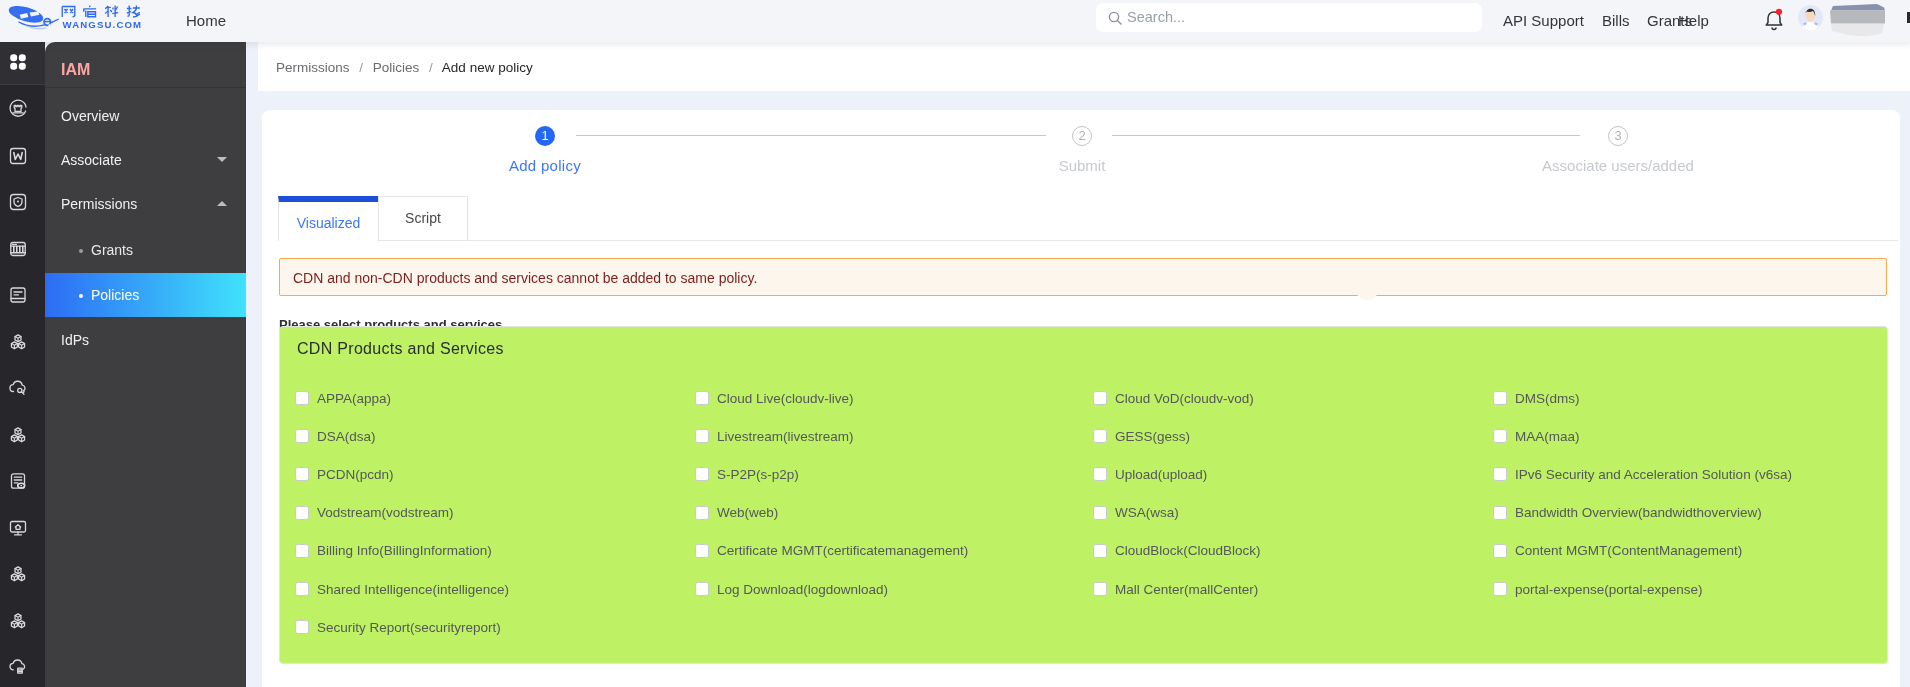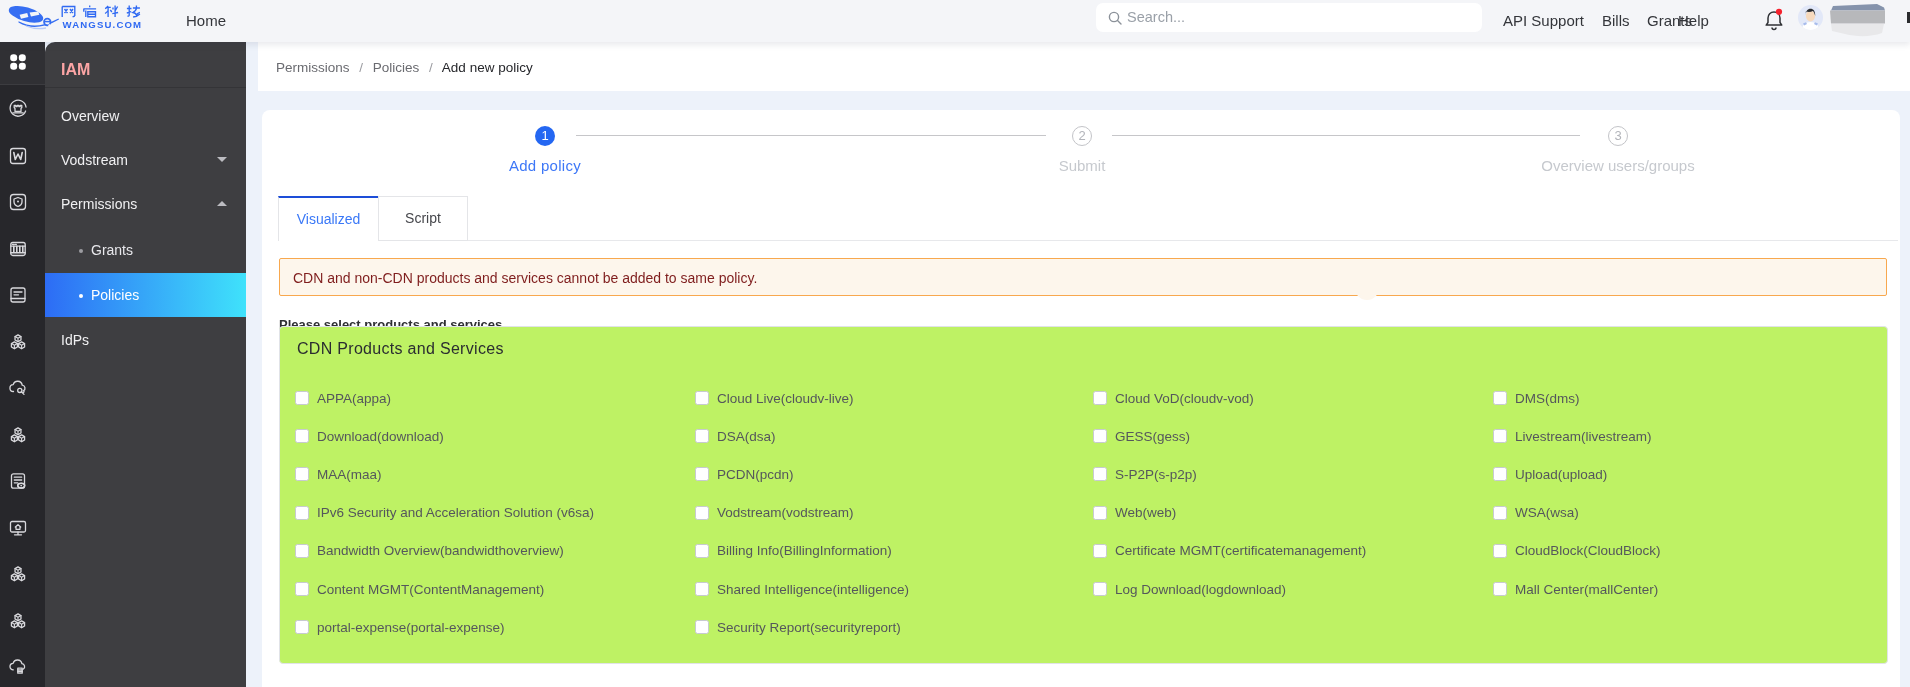--- a/index.html
+++ b/index.html
@@ -44,21 +44,21 @@
 .stepline { position:absolute; top:25px; height:1px; background:#c6c6c9; }
 .stepc { position:absolute; top:16px; width:20px; height:20px; border-radius:50%; text-align:center; line-height:20px; font-size:13px; }
 .stepc.active { background:#2467f2; color:#fff; }
 .stepc.idle { border:1.5px solid #c3c4c8; color:#b2b4ba; line-height:17px; background:#fff; }
 .steplab { position:absolute; top:47px; width:300px; text-align:center; font-size:15px; }
 .steplab.active { color:#3d77f7; letter-spacing:0.3px; }
 .steplab.idle { color:#c6c9ce; }
 
 
 .tabline { position:absolute; left:467px; top:240px; width:1431px; height:1px; background:#e7e8eb; }
-.tab1 { position:absolute; left:278px; top:196px; width:100px; height:45px; background:#fff; border-top:2px solid #1d4ed8; border-left:1px solid #e4e5e8; text-align:center; line-height:42px; font-size:14px; color:#3a78f7; }
+.tab1 { position:absolute; left:278px; top:196px; width:100px; height:45px; background:#fff; border-top:6px solid #1d4ed8; border-left:1px solid #e4e5e8; text-align:center; line-height:42px; font-size:14px; color:#3a78f7; }
 .tab2 { position:absolute; left:378px; top:196px; width:90px; height:45px; background:#fff; border:1px solid #e4e5e8; border-top:1px solid #e4e5e8; text-align:center; line-height:42px; font-size:14px; color:#46474c; }
 
 
 .warn { position:absolute; left:279px; top:258px; width:1608px; height:38px; background:#fdf6ec; border:1px solid #f8a84e; border-radius:2px; }
 .warn .wt { position:absolute; left:13px; top:0; height:37px; line-height:38px; font-size:14px; color:#7f1d1d; }
 .warn .notch { position:absolute; left:1075px; top:26px; width:24px; height:15px; border-radius:0 0 12px 12px; background:#fdf6ec; }
 
 .pselect { position:absolute; left:279px; top:317px; font-size:13px; font-weight:bold; color:#2e2f33; }
 
 
@@ -76,45 +76,44 @@
 </div>
 
 <div class="card">
   <div class="stepline" style="left:314px;width:470px;"></div>
   <div class="stepline" style="left:850px;width:468px;"></div>
   <div class="stepc active" style="left:273px;">1</div>
   <div class="stepc idle" style="left:810px;">2</div>
   <div class="stepc idle" style="left:1346px;">3</div>
   <div class="steplab active" style="left:133px;">Add policy</div>
   <div class="steplab idle" style="left:670px;">Submit</div>
-  <div class="steplab idle" style="left:1206px;">Overview users/groups</div>
+  <div class="steplab idle" style="left:1206px;">Associate users/added</div>
 </div>
 
 <div class="tabline"></div>
 <div class="tab2">Script</div>
 <div class="tab1">Visualized</div>
 
 <div class="warn">
   <div class="notch"></div>
   <div class="wt">CDN and non-CDN products and services cannot be added to same policy.</div>
 </div>
 
 <div class="pselect">Please select products and services</div>
 
 <div class="pbox">
   <div class="title">CDN Products and Services</div>
   <div class="grid">
     <div class="item"><span class="cb"></span>APPA(appa)</div>
     <div class="item"><span class="cb"></span>Cloud Live(cloudv-live)</div>
     <div class="item"><span class="cb"></span>Cloud VoD(cloudv-vod)</div>
     <div class="item"><span class="cb"></span>DMS(dms)</div>
-    <div class="item"><span class="cb"></span>Download(download)</div>
     <div class="item"><span class="cb"></span>DSA(dsa)</div>
+    <div class="item"><span class="cb"></span>Livestream(livestream)</div>
     <div class="item"><span class="cb"></span>GESS(gess)</div>
-    <div class="item"><span class="cb"></span>Livestream(livestream)</div>
     <div class="item"><span class="cb"></span>MAA(maa)</div>
     <div class="item"><span class="cb"></span>PCDN(pcdn)</div>
     <div class="item"><span class="cb"></span>S-P2P(s-p2p)</div>
     <div class="item"><span class="cb"></span>Upload(upload)</div>
     <div class="item"><span class="cb"></span>IPv6 Security and Acceleration Solution (v6sa)</div>
     <div class="item"><span class="cb"></span>Vodstream(vodstream)</div>
     <div class="item"><span class="cb"></span>Web(web)</div>
     <div class="item"><span class="cb"></span>WSA(wsa)</div>
     <div class="item"><span class="cb"></span>Bandwidth Overview(bandwidthoverview)</div>
     <div class="item"><span class="cb"></span>Billing Info(BillingInformation)</div>
@@ -216,21 +215,21 @@
     <div class="ricon" style="top:614px"><svg width="22" height="22" viewBox="0 0 22 22" fill="none" stroke="#d9d9dd" stroke-width="1.3" stroke-linecap="round" stroke-linejoin="round">
         <path d="M6.3 13.8 a3.2 3.2 0 0 1 -0.2-6.4 a4.5 4.5 0 0 1 8.8 0.3 a3 3 0 0 1 1.5 5.4"></path>
         <path d="M10.8 12.2 h4.4 v5 h-4.4 z" rx="1"></path>
         <path d="M10.8 13.8 h4.4 M10.8 15.5 h4.4"></path>
       </svg></div>
   </div>
 <div class="menu">
   <div class="iam">IAM</div>
   <div class="mdiv"></div>
   <div class="mitem" style="top:64px;">Overview</div>
-  <div class="mitem" style="top:108px;">Vodstream</div>
+  <div class="mitem" style="top:108px;">Associate</div>
   <div class="caret down" style="top:115px;"></div>
   <div class="mitem" style="top:152px;">Permissions</div>
   <div class="caret up" style="top:159px;"></div>
   <div class="msub" style="top:198px;"><span class="bullet"></span>Grants</div>
   <div class="hl">
       <div class="t"><span class="bullet"></span>Policies</div>
     </div>
   <div class="mitem" style="top:288px;">IdPs</div>
 </div>
 

